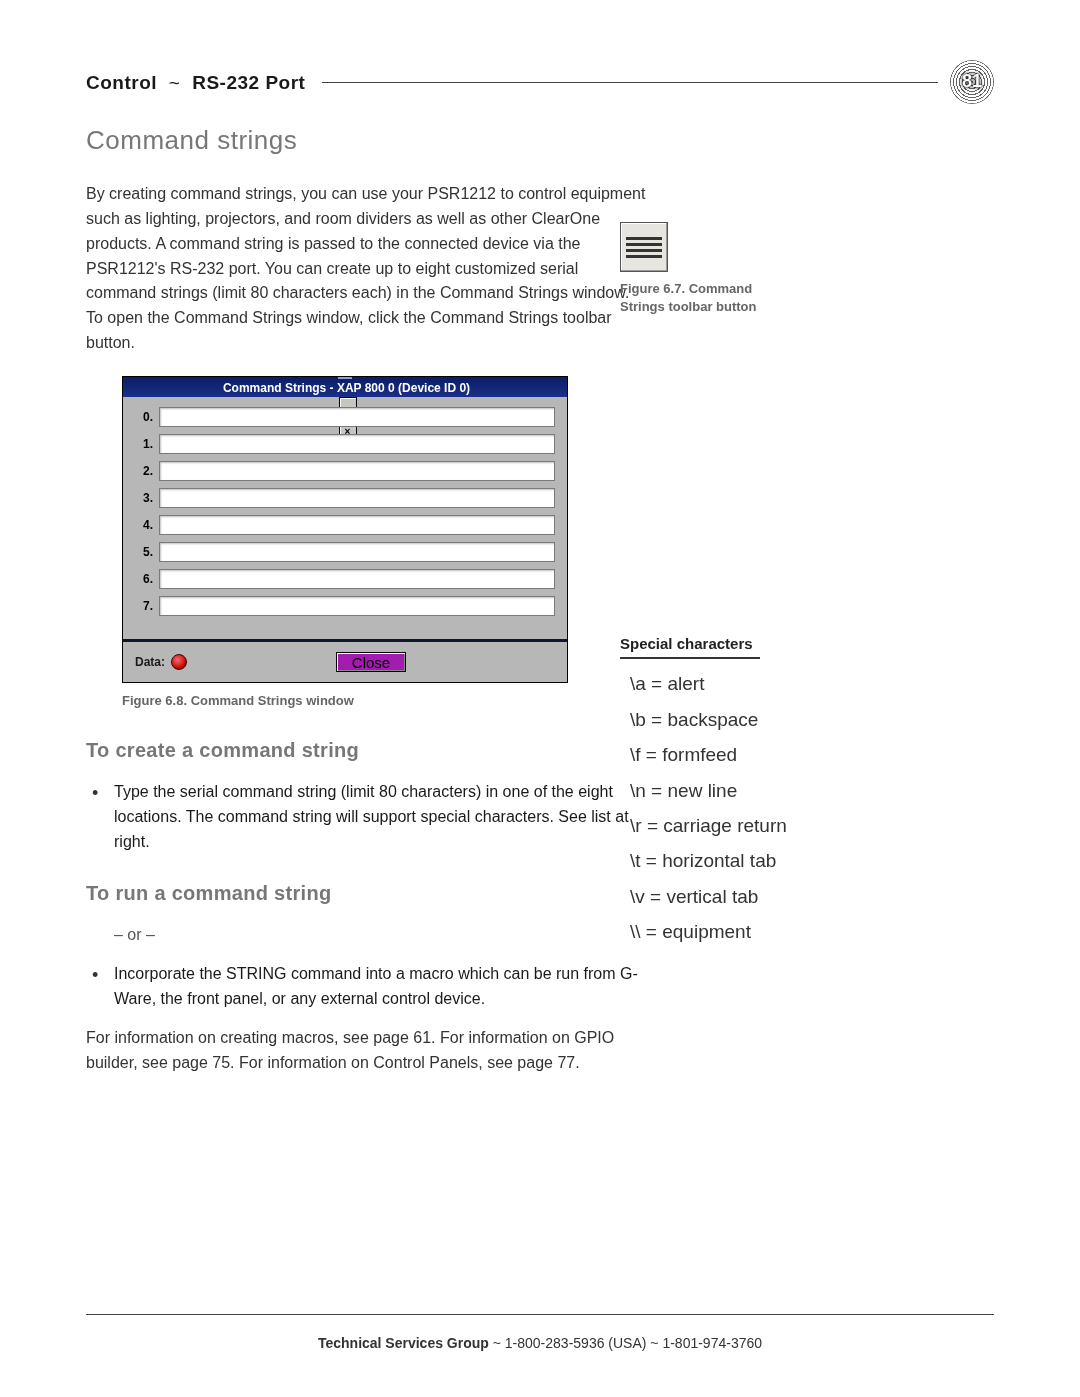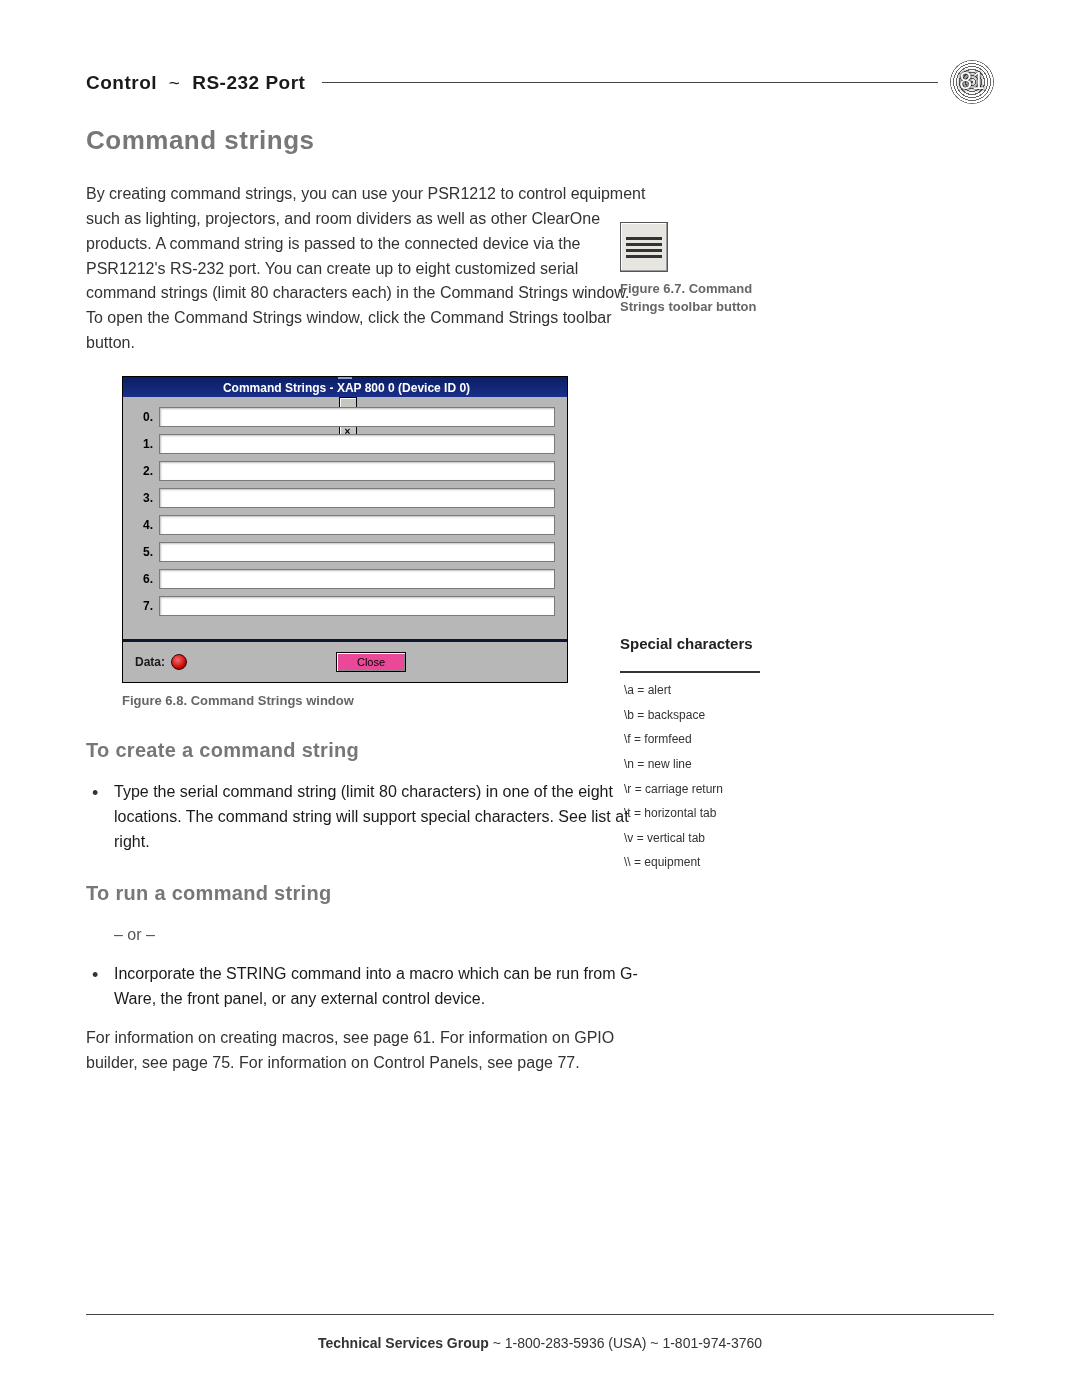--- a/index.html
+++ b/index.html
@@ -64,22 +64,22 @@
     right:0;
     top:0;
     width:44px;height:44px;
     border-radius:50%;
     background:
       repeating-radial-gradient(circle at center,
         #666 0 1px, transparent 1px 3px);
     display:flex;align-items:center;justify-content:center;
   }
   .page-medal span{
-    font-weight:400;
-    font-size:23px;
+    font-weight:700;
+    font-size:18px;
     color:#fff;
     text-shadow:0 0 2px #000, 0 0 4px #000;
   }
 
   .content{
     position:absolute;
     left:var(--margin-left);
     right:var(--margin-right);
     top:120px;
     bottom:100px;
@@ -93,21 +93,21 @@
   }
   .right-col{
     position:absolute;
     left:534px;
     right:0;
     top:0;
   }
 
   h1.section-title{
     font-size:26px;
-    font-weight:700;
+    font-weight:400;
     letter-spacing:.5px;
     color:var(--heading-grey);
     margin:0 0 22px 0;
   }
   h2.subhead{
     font-size:20px;
     font-weight:700;
     color:var(--heading-grey);
     letter-spacing:.3px;
     margin:24px 0 14px 0;
@@ -237,22 +237,22 @@
   .cmd-bottom .data-label{font-weight:700;}
   .cmd-bottom .bug{
     width:14px;height:14px;margin-left:6px;
     border-radius:50%;
     background:radial-gradient(circle at 40% 35%, #ff6a6a 0%, #b80000 70%, #6b0000 100%);
     border:1px solid #400;
   }
   .cmd-bottom .spacer{flex:1;}
   .cmd-bottom button{
     width:70px;height:20px;
-    font-size:11px;
-    background:#ec4899;
+    font-size:15px;
+    background:#a21caf;
     border:1px solid #000;
     box-shadow:inset 1px 1px 0 #fff, inset -1px -1px 0 #888;
     cursor:pointer;
   }
   .fig-caption-center{
     text-align:left;
     font-size:13px;
     font-weight:700;
     color:#666;
     margin:8px 40px 0 0;
@@ -261,31 +261,31 @@
   
   .special-chars{
     position:absolute;
     top:512px;
     left:0;
     width:220px;
   }
   .special-chars h3{
     font-size:15px;
     font-weight:700;
-    margin:0 0 16px 0;
+    margin:0 0 2px 0;
     color:#222;
   }
   .special-chars .rule{
     width:140px;
     border-top:2px solid #333;
     margin-bottom:8px;
   }
   .special-chars ul{
-    list-style:none;padding:0;margin:4px;
-    font-size:12px;color:#333;
+    list-style:none;padding:0;margin:10px;
+    font-size:19px;color:#333;
   }
   .special-chars li{margin-bottom:6px;}
 
   
   .footer{
     position:absolute;
     left:var(--margin-left);
     right:var(--margin-right);
     bottom:42px;
     text-align:center;

